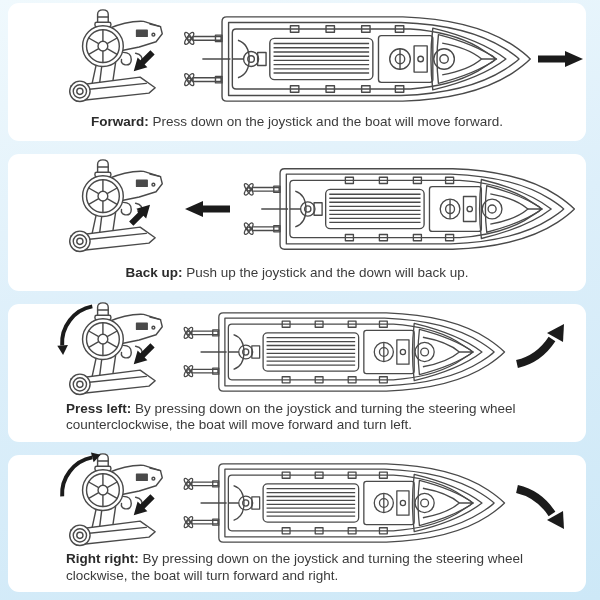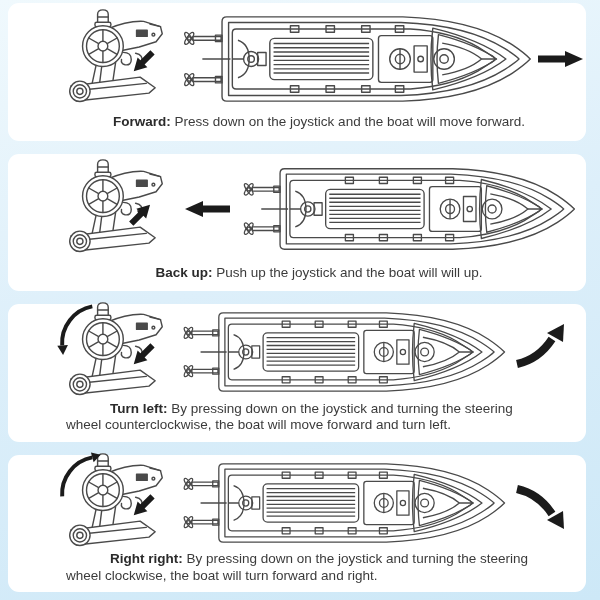--- a/index.html
+++ b/index.html
@@ -26,21 +26,21 @@
   .panel-backup .boat{width:340px;margin-left:8px;}
   .panel-turnleft .boat,.panel-rightturn .boat{width:330px;margin-left:6px;}
   .arrow-straight{width:46px;height:22px;flex:none;}
   .arrow-curved{width:70px;height:60px;flex:none;margin-left:4px;}
   .panel-turnleft .arrow-curved{margin-bottom:20px;}
   .panel-rightturn .arrow-curved{margin-top:16px;}
   .caption{
     margin:0 10px 10px;font-size:13.5px;line-height:16.5px;
     color:#3b3b3b;text-align:center;
   }
-  .caption strong{color:#2b2b2b;margin-left:44px;}
+  .caption strong{color:#2b2b2b;}
   .caption.wrap{width:462px;margin:0 auto 8px;text-align:left;}
   svg{display:block;}
 </style>
 </head>
 <body>
 
 <svg width="0" height="0" style="position:absolute" aria-hidden="true">
   <defs>
     <symbol id="sym-remote" viewBox="0 0 140 115">
       <g fill="#fff" stroke="#4a4a4a" stroke-width="1.6" stroke-linejoin="round" stroke-linecap="round">
@@ -182,21 +182,21 @@
       </svg>
       <svg class="arrow-straight" viewBox="0 0 46 22">
         <polygon points="46,7.6 19,7.6 19,3 1,11 19,19 19,14.4 46,14.4" fill="#1b1b1b"></polygon>
       </svg>
       <svg class="boat" viewBox="0 0 380 100">
         <use href="#sym-boat"></use>
       </svg>
     </div>
     <p class="caption">
       <strong>Back up:</strong>
-      <span>Push up the joystick and the boat will will up.</span>
+      <span>Push up the joystick and the down will back up.</span>
     </p>
   </section>
 
   <section class="panel panel-turnleft">
     <div class="art">
       <svg class="remote" viewBox="0 0 140 115">
         <use href="#sym-remote"></use>
         <g>
           <path d="M50,6 A42,42 0 0 0 16,50" stroke="#1b1b1b" stroke-width="4.5" fill="none"></path>
           <polygon points="17,61 22.5,49.5 10.5,50.5" fill="#1b1b1b"></polygon>
@@ -207,21 +207,21 @@
       </svg>
       <svg class="boat" viewBox="0 0 380 100">
         <use href="#sym-boat"></use>
       </svg>
       <svg class="arrow-curved" viewBox="0 0 70 60">
         <path d="M5,52 Q27,47 40,27" stroke="#1b1b1b" stroke-width="8" fill="none"></path>
         <polygon points="52,12 51,30 35,21" fill="#1b1b1b"></polygon>
       </svg>
     </div>
     <p class="caption wrap">
-      <strong>Turn left:</strong>
+      <strong>Press left:</strong>
       <span>By pressing down on the joystick and turning the steering wheel counterclockwise, the boat will move forward and turn left.</span>
     </p>
   </section>
 
   <section class="panel panel-rightturn">
     <div class="art">
       <svg class="remote" viewBox="0 0 140 115">
         <use href="#sym-remote"></use>
         <g>
           <path d="M16,50 A42,42 0 0 1 50,6" stroke="#1b1b1b" stroke-width="4.5" fill="none"></path>

